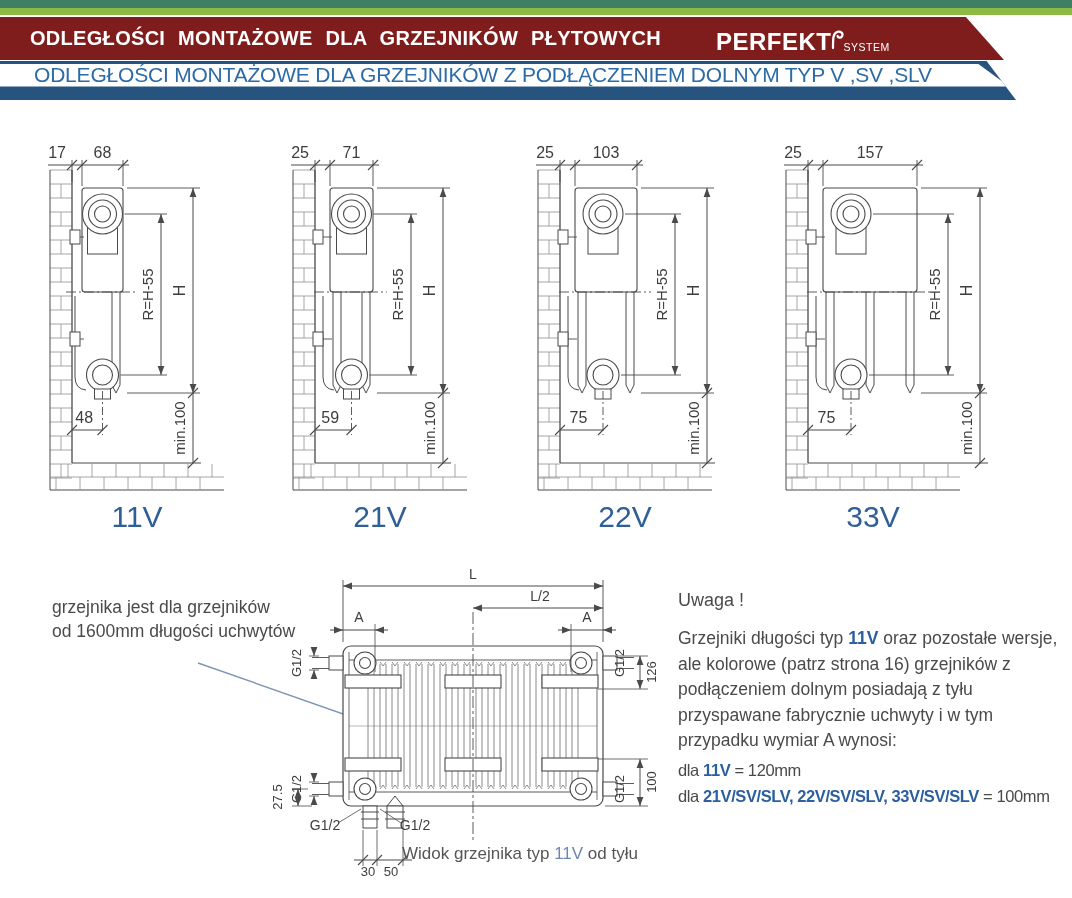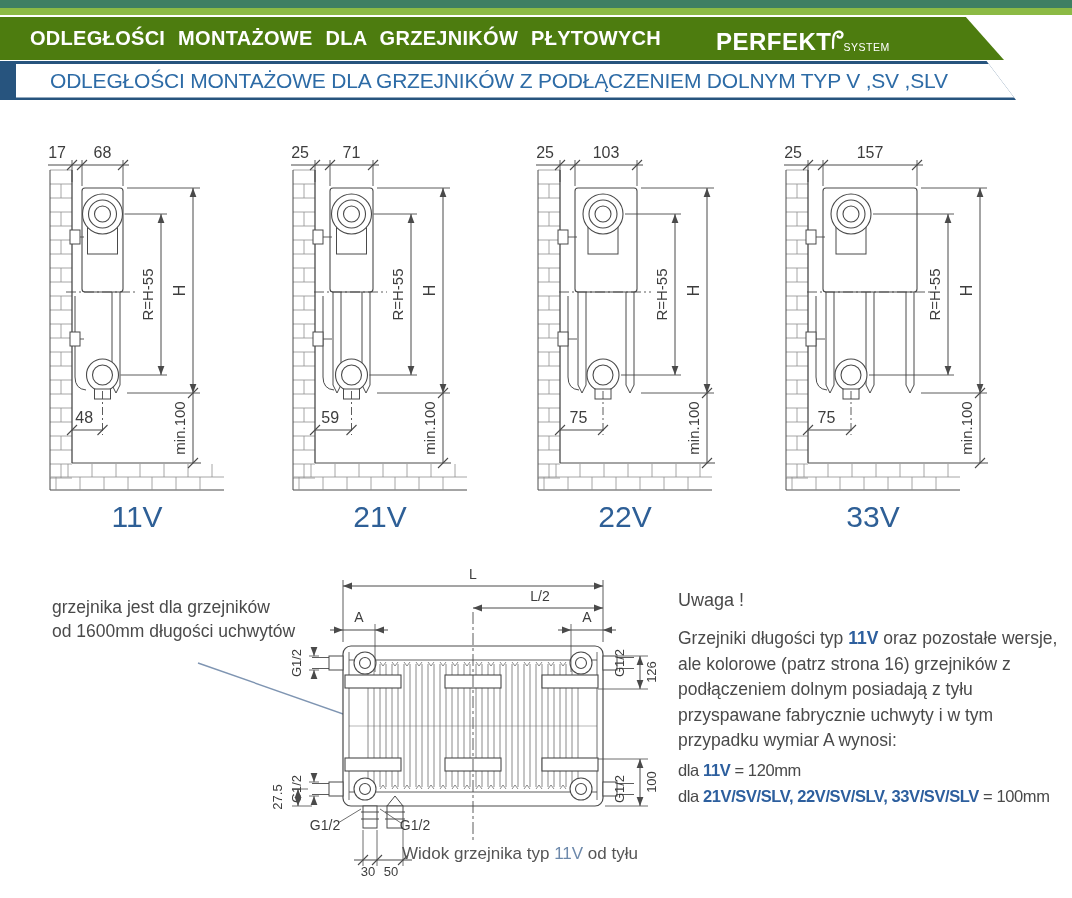--- a/index.html
+++ b/index.html
@@ -2,33 +2,33 @@
 <html><head>
 <meta charset="utf-8">
 <style>
   html,body{margin:0;padding:0;background:#e8e8e8;}
   .page{position:relative;width:1072px;height:898px;background:#fff;overflow:hidden;
         font-family:"Liberation Sans",sans-serif;}
   
   .strip-a{position:absolute;left:0;top:0;width:1072px;height:8px;background:#3f7f63;}
   .strip-b{position:absolute;left:0;top:8px;width:1072px;height:7px;background:#8cba45;}
   
-  .banner{position:absolute;left:0;top:17px;width:1004px;height:43px;background:#4d7c0f;
+  .banner{position:absolute;left:0;top:17px;width:1004px;height:43px;background:#7f1d1d;
           clip-path:polygon(0 0,96.2% 0,100% 100%,0 100%);display:flex;align-items:center;}
   .banner-title{color:#fff;font-size:20px;font-weight:bold;letter-spacing:.3px;word-spacing:7px;
           padding-left:30px;white-space:nowrap;}
   .logo{position:absolute;left:716px;bottom:7px;display:inline-flex;align-items:flex-end;color:#fff;}
   .logo-main{font-size:24px;font-weight:bold;letter-spacing:.5px;line-height:22px;}
   .logo-hook{width:15px;height:24px;margin-left:-2px;margin-bottom:2px;}
   .logo-hook path{fill:none;stroke:#fff;stroke-width:3;stroke-linecap:round;}
   .logo-sub{font-size:10.5px;letter-spacing:.5px;margin-left:-1px;line-height:12px;}
   
   .subband-outer{position:absolute;left:0;top:61px;width:1016px;height:39px;background:#27547e;
           clip-path:polygon(0 0,97.1% 0,100% 100%,0 100%);}
-  .subband-inner{position:absolute;left:16px;top:2.5px;width:1009px;height:34px;background:#fff;
+  .subband-inner{position:absolute;left:0;top:2.5px;width:1009px;height:23px;background:#fff;
           clip-path:polygon(0 0,96.9% 0,100% 100%,0 100%);display:flex;align-items:center;}
   .subband-inner span{color:#2d6ba6;font-size:21px;letter-spacing:-.2px;padding-left:34px;white-space:nowrap;}
   
   .sidesvg{position:absolute;top:130px;width:250px;height:415px;}
   svg{font-family:"Liberation Sans",sans-serif;}
   .tlabel{position:absolute;top:500px;width:250px;text-align:center;font-size:30px;color:#2e5f96;}
   .rearsvg{position:absolute;left:268px;top:556px;width:420px;height:330px;}
   .leader{position:absolute;left:190px;top:655px;width:310px;height:115px;pointer-events:none;}
   
   .lnote{position:absolute;left:52px;top:596px;font-size:17.5px;line-height:23.5px;color:#4a4a4a;}

